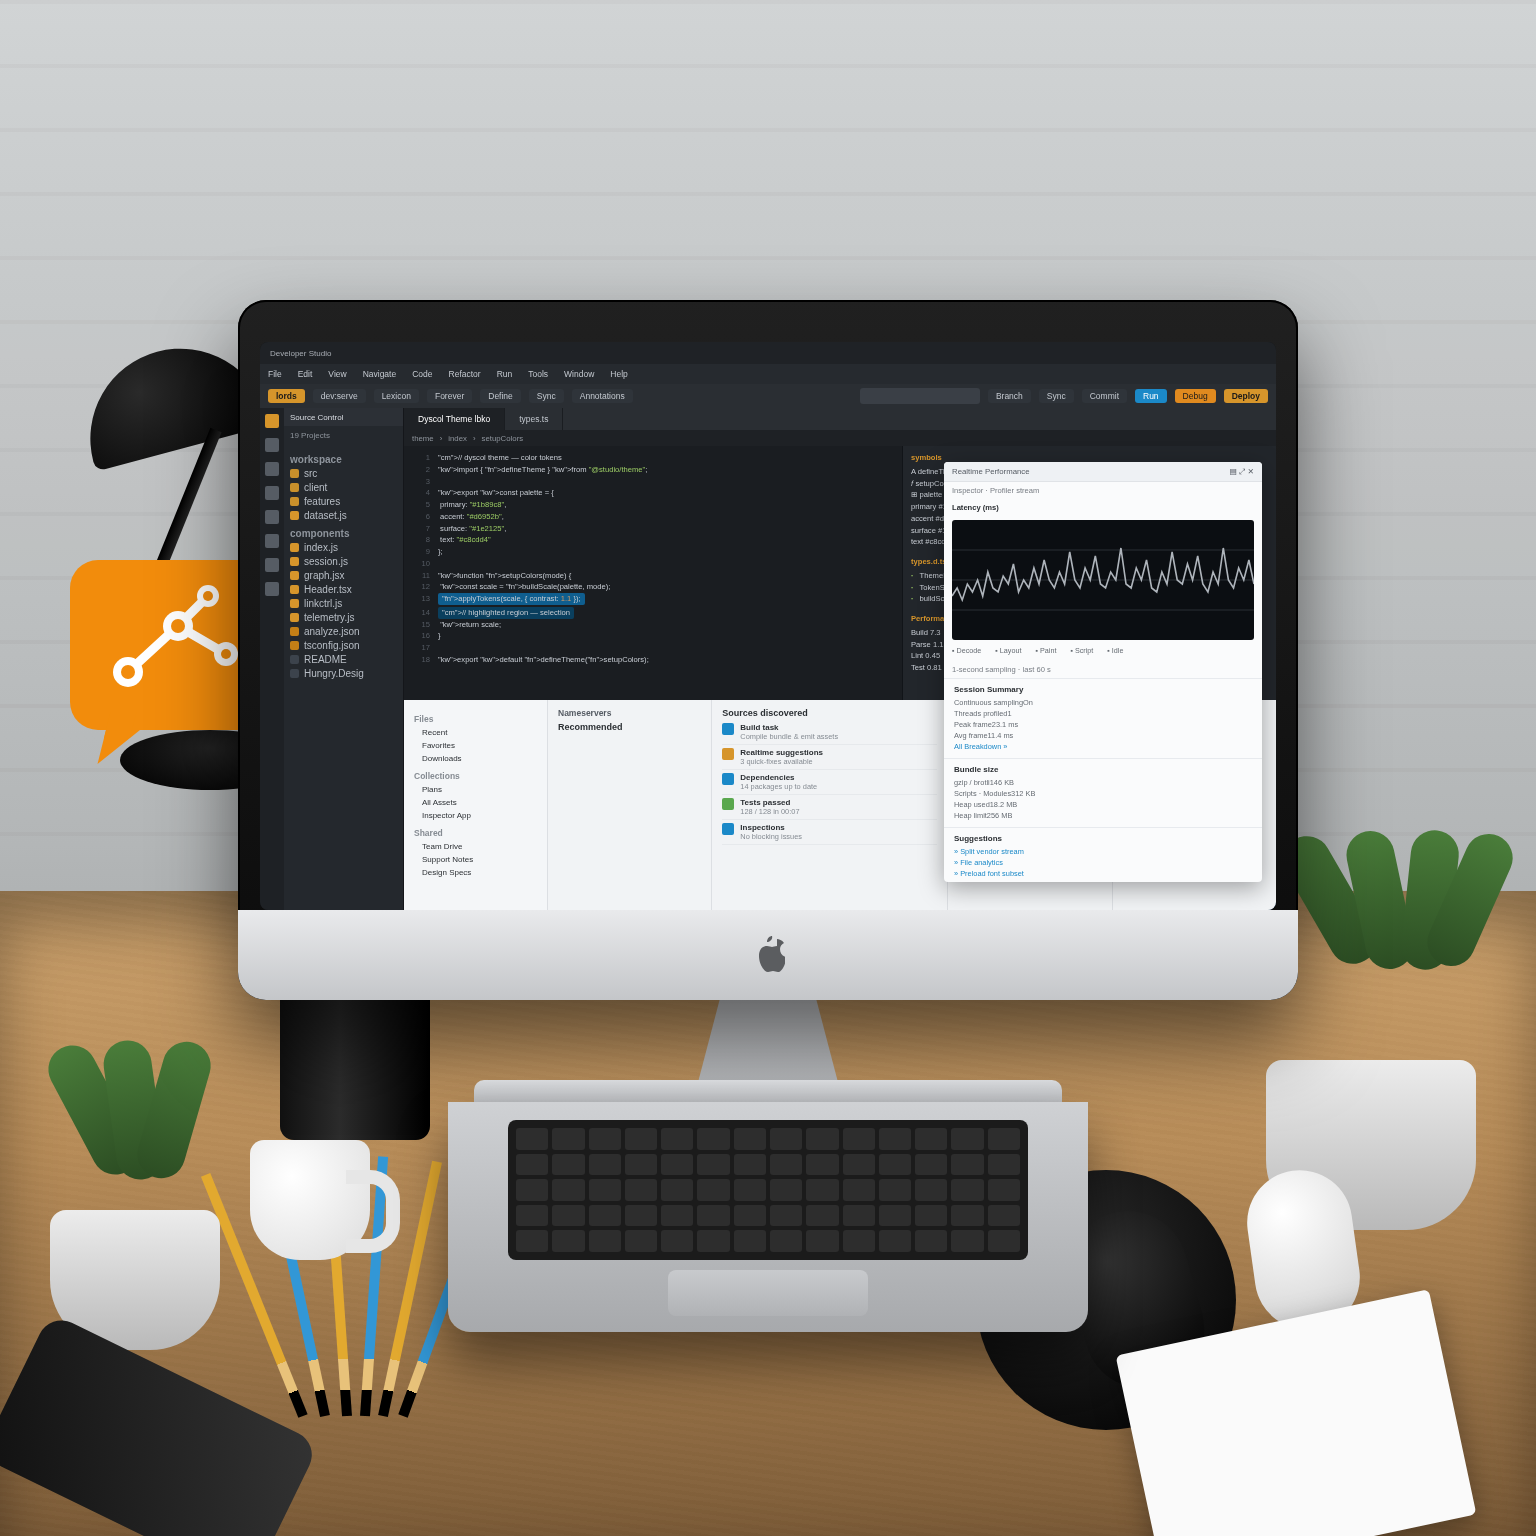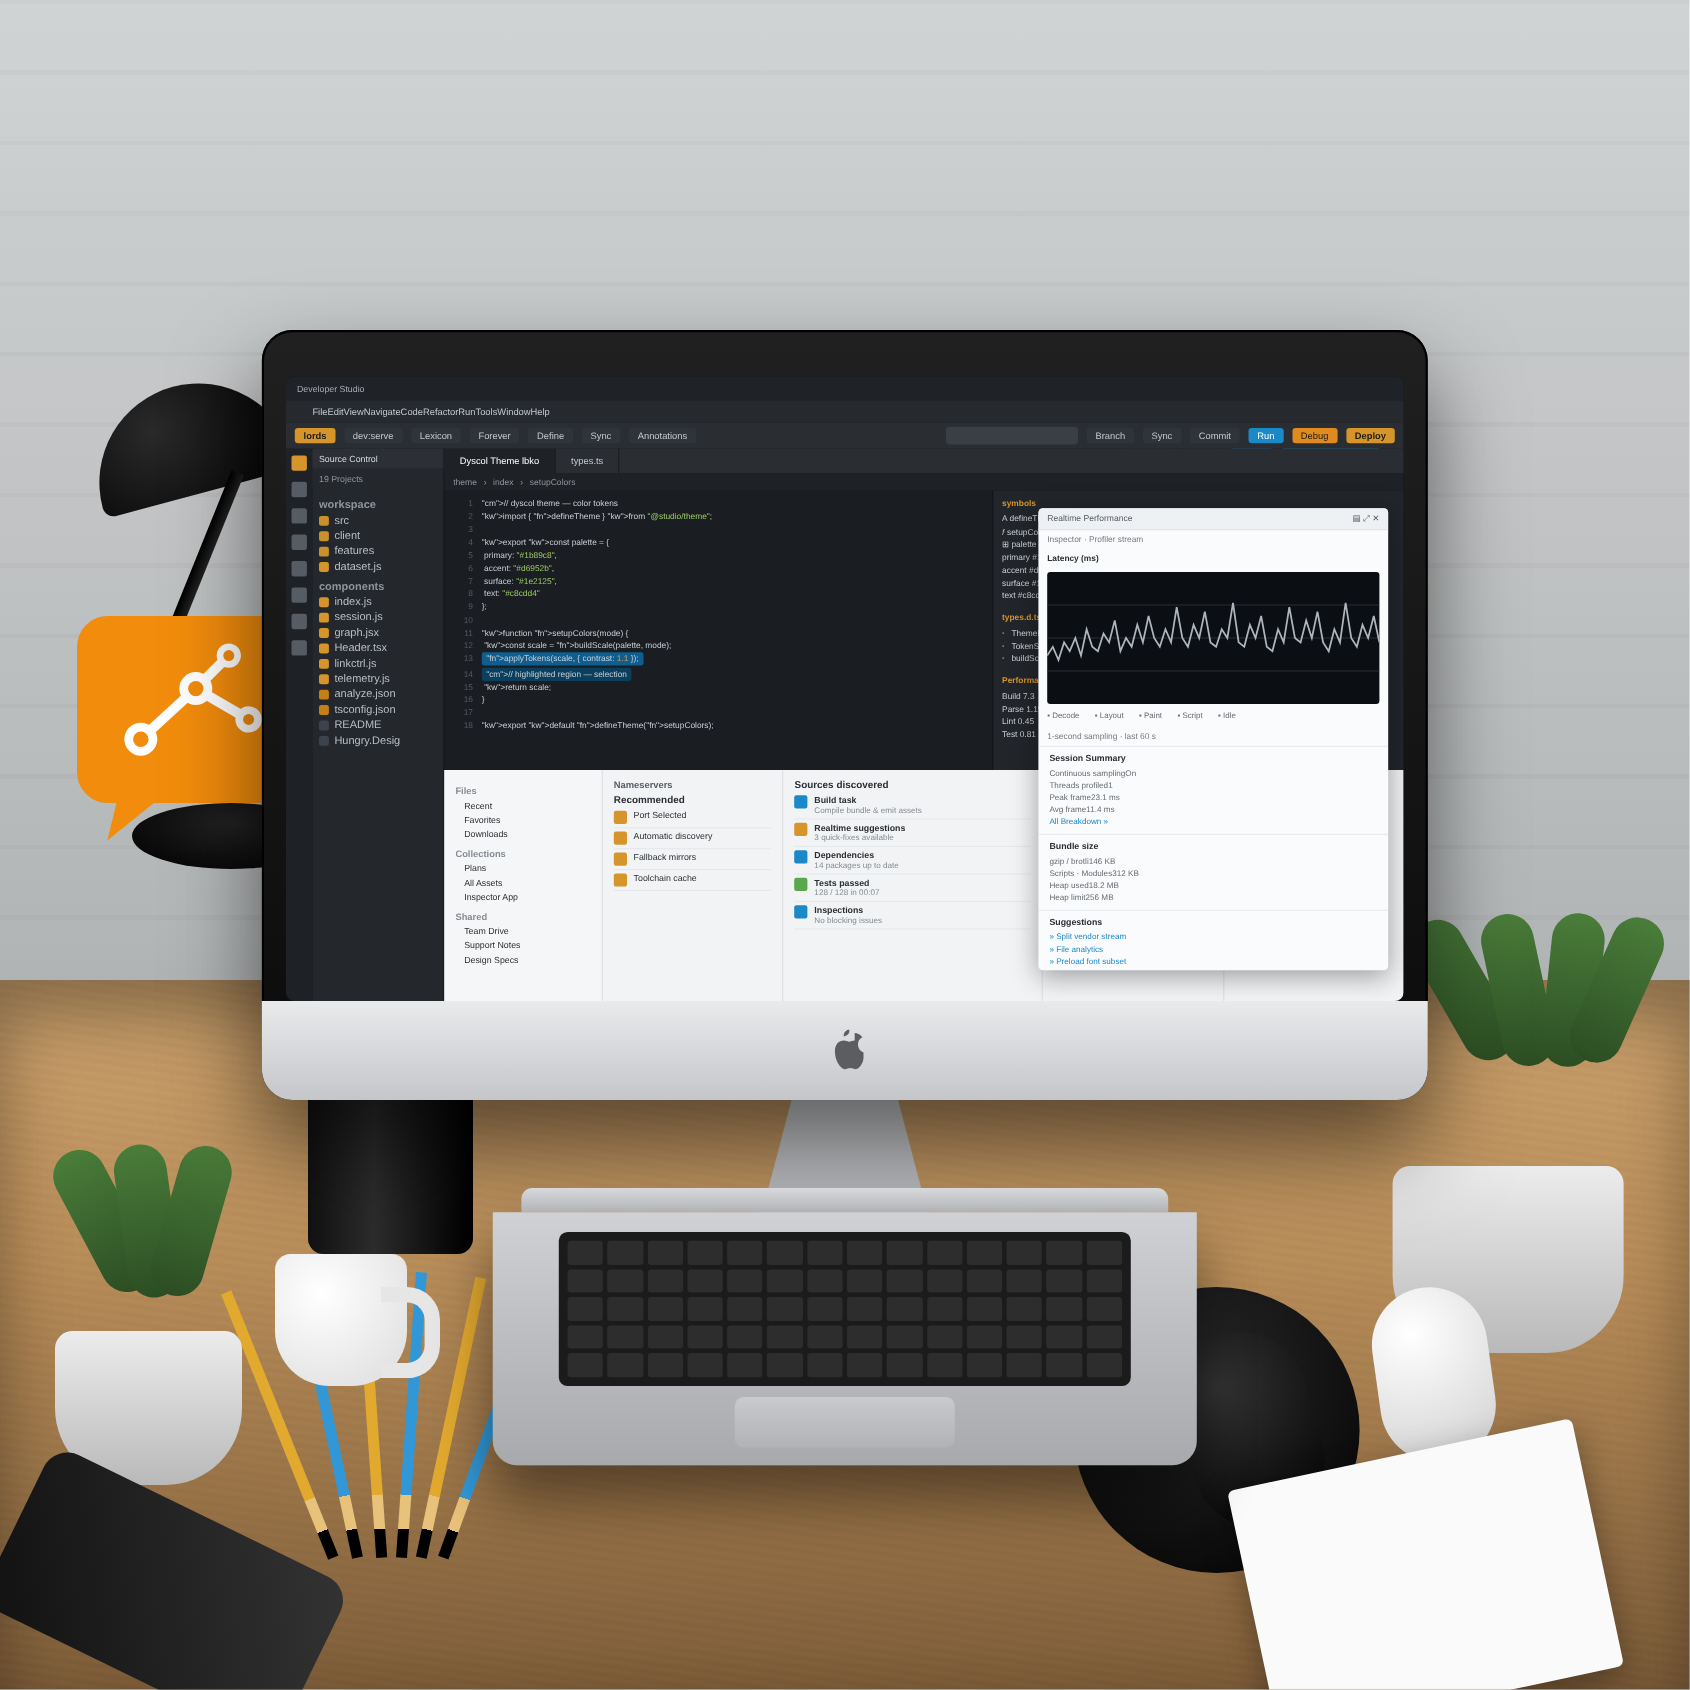--- a/index.html
+++ b/index.html
@@ -148,22 +148,22 @@
     border-radius:0 0 22px 22px; padding:18px 60px 26px; box-shadow:0 30px 50px rgba(0,0,0,.45); }
   .laptop .kbd { height:140px; background:#1b1b1b; border-radius:8px;
     display:grid; grid-template-columns:repeat(14,1fr); grid-auto-rows:1fr; gap:4px; padding:8px; }
   .laptop .kbd i { background:#2d2d2d; border-radius:3px; }
   .laptop .trackpad { width:200px; height:46px; margin:10px auto 0;
     background:linear-gradient(180deg,#c8cacd,#b0b2b5); border-radius:8px; }
 
   
   .titlebar { height:22px; background:#1f2226; display:flex; align-items:center; gap:14px;
     padding:0 10px; color:#a8adb4; font-size:8px; }
-  .menubar { height:20px; background:#262a2f; display:flex; align-items:center; 
-    padding:0 24px; color:#c3c8cf; font-size:8.5px; }
+  .menubar { height:20px; background:#262a2f; display:flex; align-items:center; gap:16px;
+    padding:0 8px; color:#c3c8cf; font-size:8.5px; }
   .toolbar { height:24px; background:#2a2e33; display:flex; align-items:center; gap:8px;
     padding:0 8px; color:#c3c8cf; font-size:8.5px; }
   .toolbar .btn { padding:2px 8px; border-radius:3px; background:#2f343a; }
   .toolbar .btn.gold { background:#d6952b; color:#1a1a1a; font-weight:700; }
   .toolbar .btn.blue { background:#1b89c8; color:#fff; }
   .toolbar .btn.orange { background:#e08a1f; color:#1a1a1a; }
   .toolbar .spacer { flex:1; }
   .toolbar .search { width:120px; height:16px; background:#3a3f46; border-radius:3px; }
 
   .workspace { position:absolute; top:66px; bottom:0; left:0; right:0; display:flex; }
@@ -508,38 +508,20 @@
                 <div style="padding:2px 0 2px 8px">All Assets</div>
                 <div style="padding:2px 0 2px 8px">Inspector App</div>
                 <h5 style="margin:6px 0 2px;color:#868c93">Shared</h5>
                 <div style="padding:2px 0 2px 8px">Team Drive</div>
                 <div style="padding:2px 0 2px 8px">Support Notes</div>
                 <div style="padding:2px 0 2px 8px">Design Specs</div>
               </div>
             <div class="col" id="bcol1">
                 <h5>Nameservers</h5>
                 <h4>Recommended</h4>
-                <ul>
-                  <li>
-                    <span class="chip o"></span>
-                    <span>Port Selected</span>
-                  </li>
-                  <li>
-                    <span class="chip o"></span>
-                    <span>Automatic discovery</span>
-                  </li>
-                  <li>
-                    <span class="chip o"></span>
-                    <span>Fallback mirrors</span>
-                  </li>
-                  <li>
-                    <span class="chip o"></span>
-                    <span>Toolchain cache</span>
-                  </li>
-                </ul>
               </div>
             <div class="col" id="bcol2" style="flex:1.5">
                 <h4>Sources discovered</h4>
                 <ul>
                   <li>
                     <span class="chip b"></span>
                     <span><b>Build task</b><br><span class="muted">Compile bundle &amp; emit assets</span></span>
                   </li>
                   <li>
                     <span class="chip o"></span>

